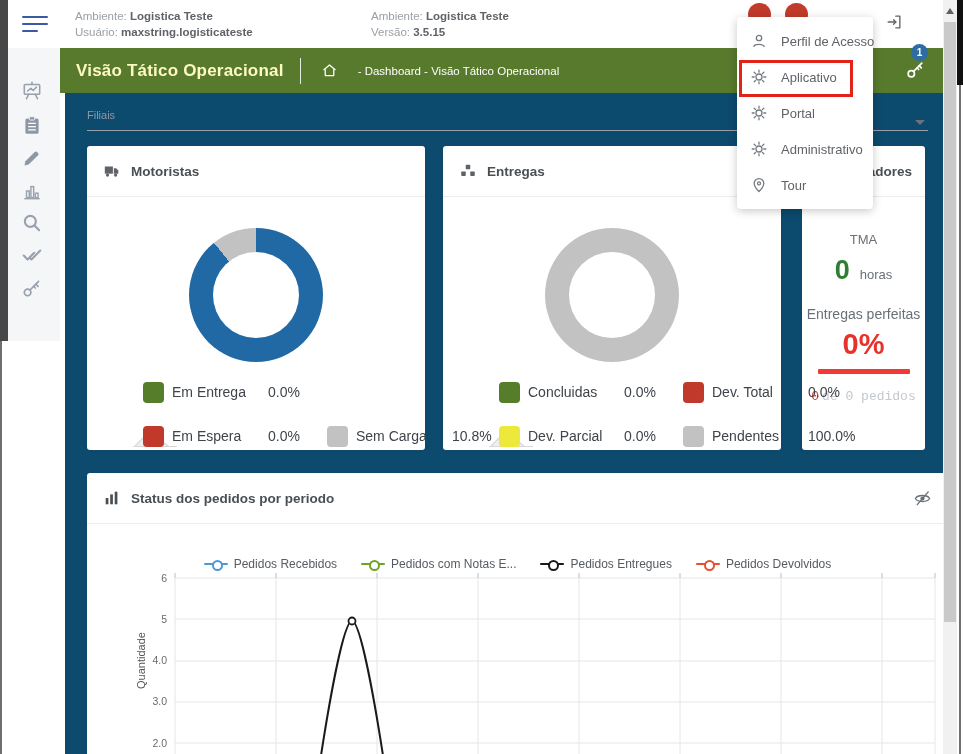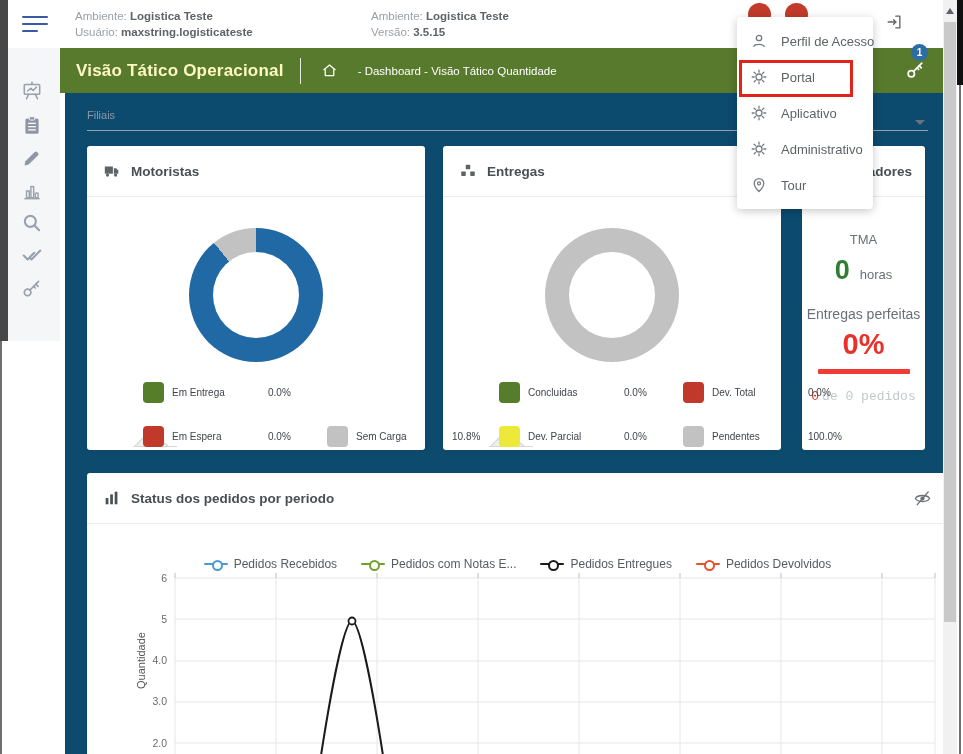--- a/index.html
+++ b/index.html
@@ -52,21 +52,21 @@
   #card-ind{left:737px;top:53px;width:123px;height:304px;}
   #card-status{left:22px;top:380px;width:861px;height:312px;}
 
   .card-head{height:50px;border-bottom:1px solid #ececec;display:flex;align-items:center;padding:0 16px;gap:10px;
     font-size:13.5px;font-weight:700;color:#4a4f54;}
   .card-head .hico{width:18px;height:18px;flex:none;}
 
   .donut{position:absolute;left:102px;top:82px;width:134px;height:134px;border-radius:50%;}
   .donut::after{content:"";position:absolute;inset:24px;background:#fff;border-radius:50%;}
 
-  .lcell{position:absolute;display:flex;align-items:center;gap:8px;height:22px;font-size:10px;color:#3f444a;z-index:1;}
+  .lcell{position:absolute;display:flex;align-items:center;gap:8px;height:22px;font-size:14px;color:#3f444a;z-index:1;}
   .lc-r1{top:235px;} .lc-r2{top:279px;}
   .lc-c1{left:56px;} .lc-c2{left:240px;}
   .sw{width:21px;height:21px;border-radius:4px;flex:none;}
   .llabel{width:88px;}
   .watermark{position:absolute;left:46px;top:286px;z-index:0;opacity:.8;}
 
   
   .ind-body{position:absolute;top:50px;left:0;right:0;text-align:center;}
   .ind-tma-label{margin-top:36px;font-size:13px;color:#6a7076;}
   .ind-tma-row{margin-top:8px;}
@@ -139,21 +139,21 @@
 
   <div id="greenbar">
     <div id="gb-title">Visão Tático Operacional</div>
     <div id="gb-div"></div>
     <div id="gb-home">
       <svg viewBox="0 0 20 20" width="17" height="17" fill="none" stroke="#fff" stroke-width="1.5" stroke-linejoin="round">
         <path d="M3 9.5L10 3.5L17 9.5"></path>
           <path d="M5 8.5V16h10V8.5"></path>
       </svg>
     </div>
-    <div id="gb-breadcrumb">- Dashboard - Visão Tático Quantidade</div>
+    <div id="gb-breadcrumb">- Dashboard - Visão Tático Operacional</div>
     <div id="gb-key">
       <svg viewBox="0 0 20 20" width="21" height="21" fill="none" stroke="#fff" stroke-width="1.6" stroke-linecap="round">
         <circle cx="6" cy="14" r="3"></circle>
           <path d="M8.2 11.8L16 4"></path>
           <path d="M13.5 6.5l2 2"></path>
           <path d="M11.5 8.5l1.5 1.5"></path>
       </svg>
     </div>
     <div id="gb-badge">1</div>
   </div>
@@ -406,30 +406,30 @@
       </span>
       <span>Perfil de Acesso</span>
     </div>
     <div class="dd-item">
       <span class="mico">
         <svg viewBox="0 0 16 16" width="16" height="16" fill="none" stroke="#757a80" stroke-width="1.3" stroke-linecap="round">
           <circle cx="8" cy="8" r="3"></circle>
           <path d="M8 1.2v2M8 12.8v2M1.2 8h2M12.8 8h2M3.2 3.2l1.4 1.4M11.4 11.4l1.4 1.4M3.2 12.8l1.4-1.4M11.4 4.6l1.4-1.4"></path>
         </svg>
       </span>
-      <span>Portal</span>
+      <span>Aplicativo</span>
     </div>
     <div class="dd-item">
       <span class="mico">
         <svg viewBox="0 0 16 16" width="16" height="16" fill="none" stroke="#757a80" stroke-width="1.3" stroke-linecap="round">
           <circle cx="8" cy="8" r="3"></circle>
           <path d="M8 1.2v2M8 12.8v2M1.2 8h2M12.8 8h2M3.2 3.2l1.4 1.4M11.4 11.4l1.4 1.4M3.2 12.8l1.4-1.4M11.4 4.6l1.4-1.4"></path>
         </svg>
       </span>
-      <span>Aplicativo</span>
+      <span>Portal</span>
     </div>
     <div class="dd-item">
       <span class="mico">
         <svg viewBox="0 0 16 16" width="16" height="16" fill="none" stroke="#757a80" stroke-width="1.3" stroke-linecap="round">
           <circle cx="8" cy="8" r="3"></circle>
           <path d="M8 1.2v2M8 12.8v2M1.2 8h2M12.8 8h2M3.2 3.2l1.4 1.4M11.4 11.4l1.4 1.4M3.2 12.8l1.4-1.4M11.4 4.6l1.4-1.4"></path>
         </svg>
       </span>
       <span>Administrativo</span>
     </div>

